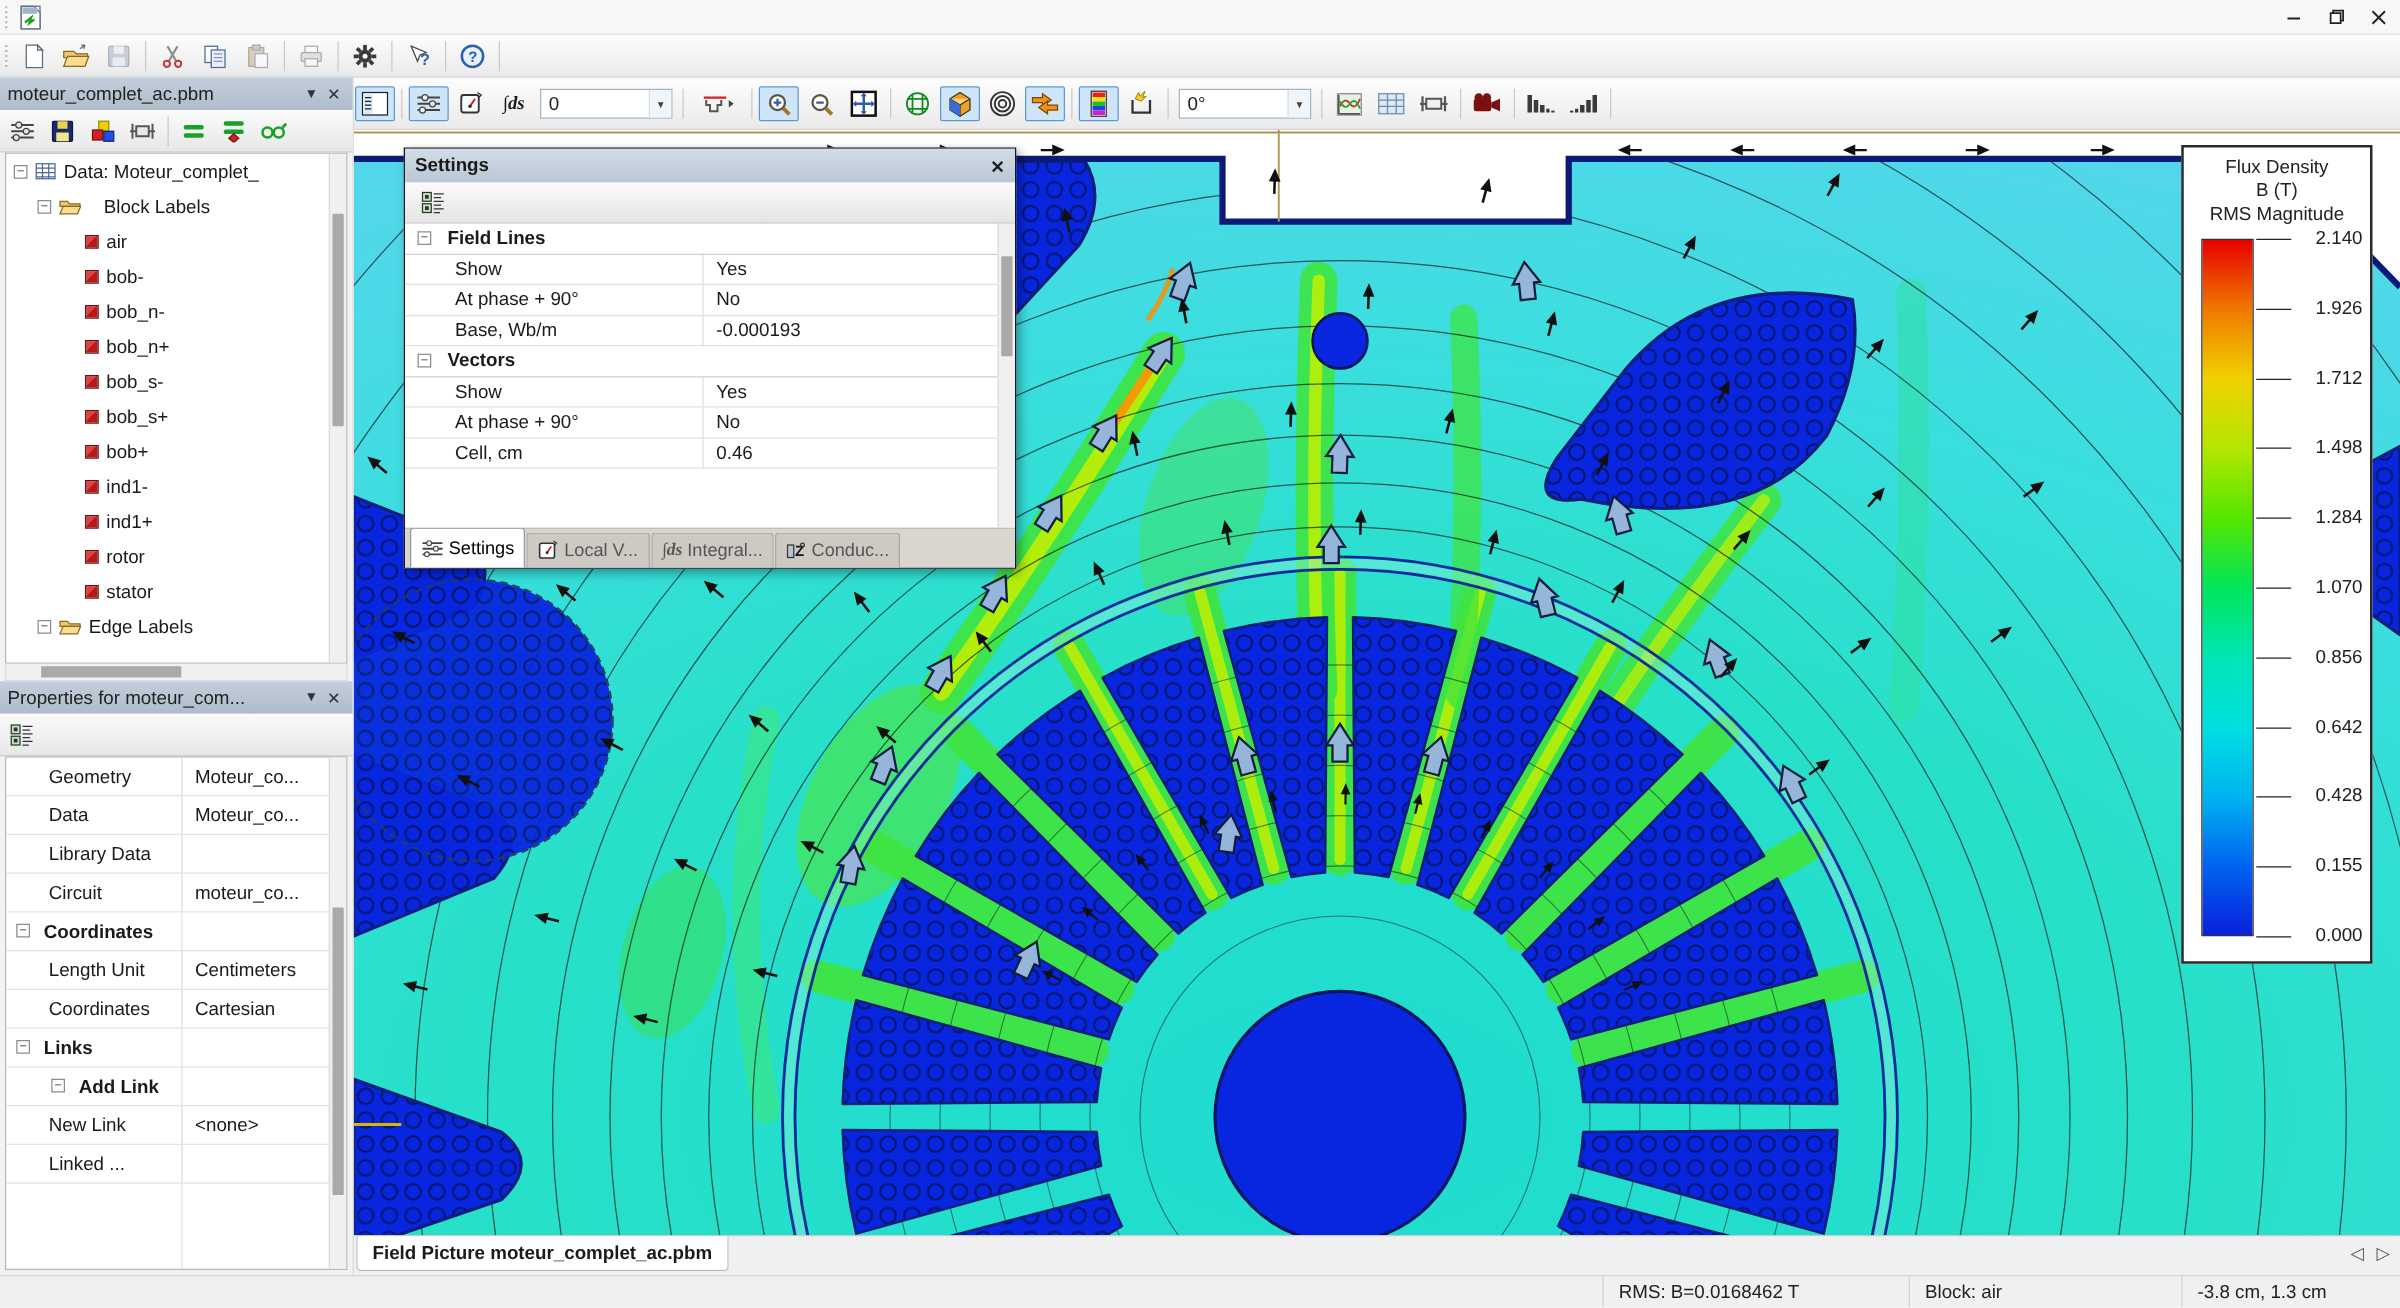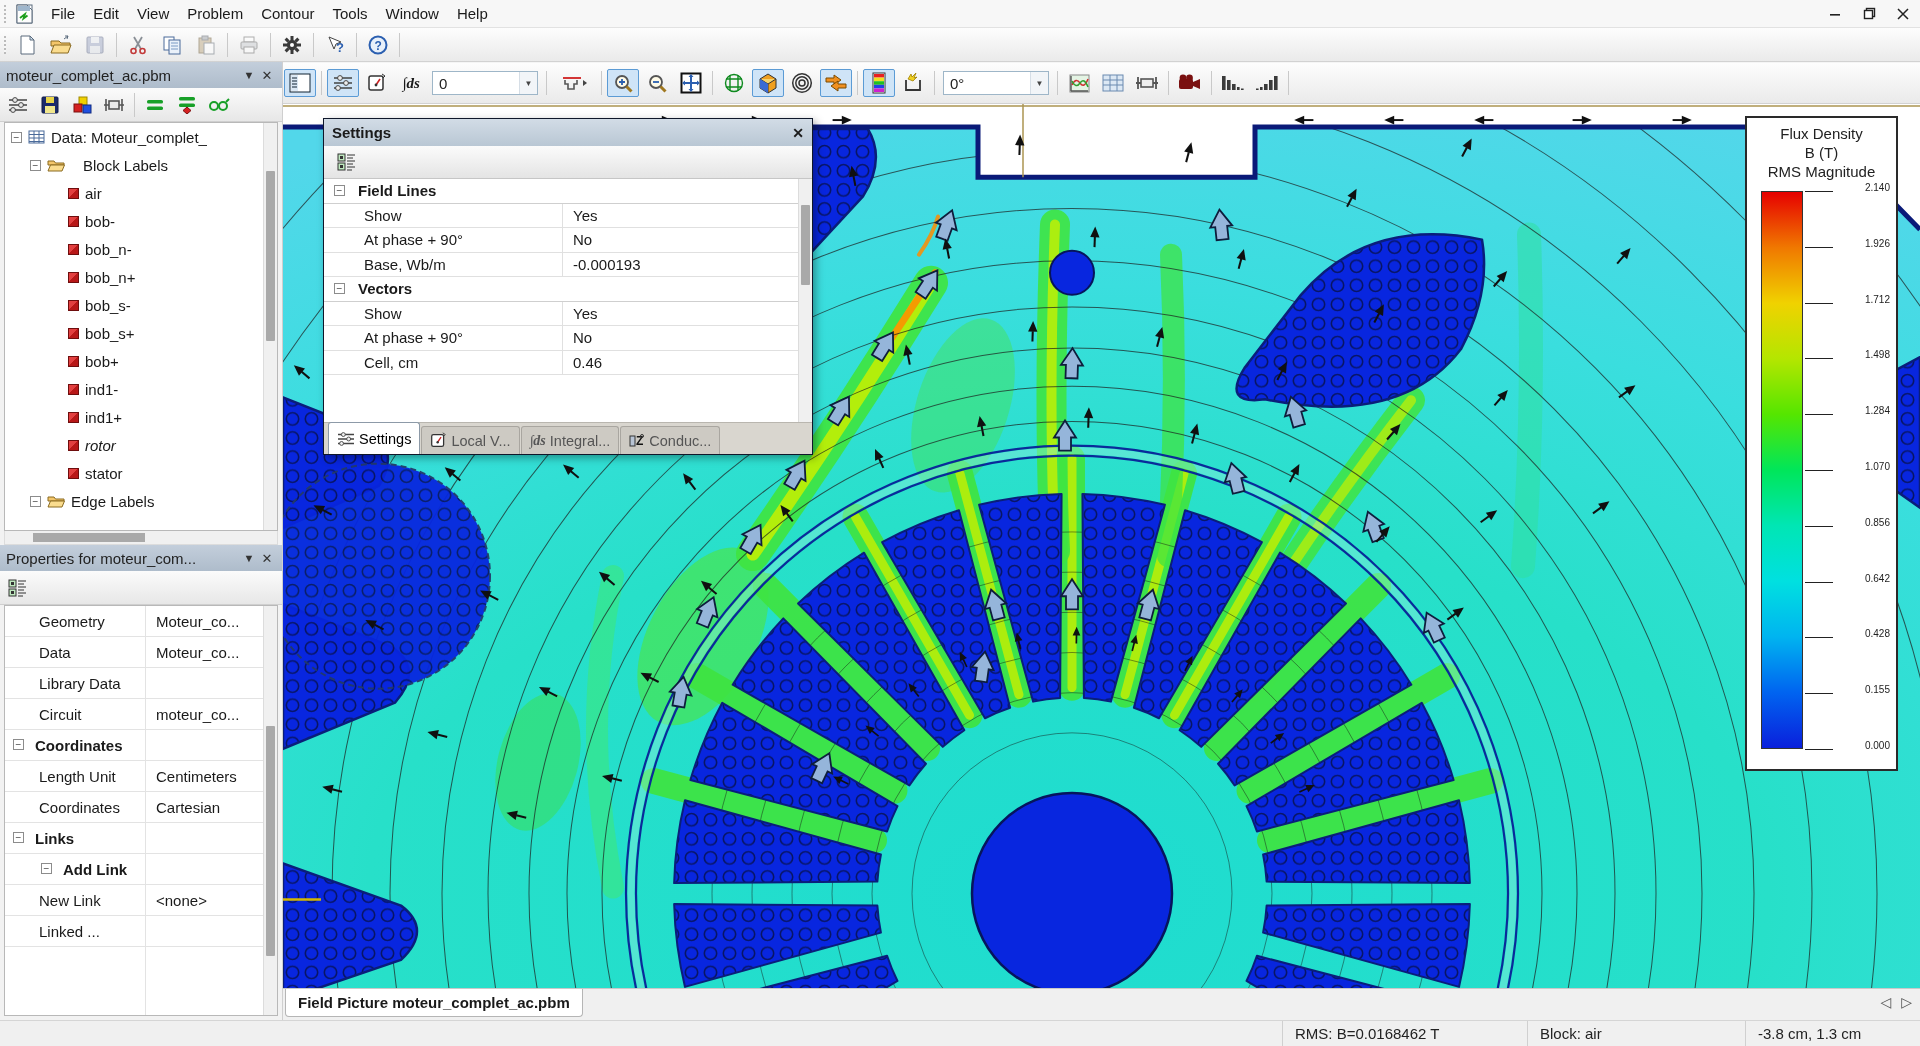--- a/index.html
+++ b/index.html
@@ -67,21 +67,21 @@
   
   .canvas { position:relative; flex:1; background:#fff; min-height:0; overflow:hidden; }
   #plot { position:absolute; inset:0; width:100%; height:100%; }
 
   
   .legend { position:absolute; top:12px; right:22px; width:153px; height:655px; background:#fff; border:2px solid #2a2a2a; padding:6px 6px 10px 6px; }
   .legend .lt { text-align:center; font-size:15px; color:#222; line-height:19px; }
   .lbararea { position:relative; margin-top:10px; height:560px; }
   .lbar { position:absolute; left:8px; top:0; width:42px; height:558px; border:1px solid #333; }
   .ltick { position:absolute; left:52px; width:28px; height:1px; background:#222; }
-  .llab { position:absolute; right:0px; width:58px; text-align:right; font-size:10px; color:#222; margin-top:-9px; }
+  .llab { position:absolute; right:0px; width:58px; text-align:right; font-size:15px; color:#222; margin-top:-9px; }
 
   
   .dlg { position:absolute; left:40px; top:14px; width:490px; background:#ece9e3; border:1px solid #0f172a; box-shadow:3px 3px 8px rgba(0,0,0,.35); }
   .dlg .dtitle { height:27px; background:linear-gradient(#d2dce6,#b9c7d4); display:flex; align-items:center; padding:0 8px; font-weight:bold; }
   .dlg .dtitle .t { flex:1; }
   .dlg .dtools { height:33px; display:flex; align-items:center; background:linear-gradient(#fbfbfb,#e4e4e4); border-bottom:1px solid #c6c6c6; padding-left:6px; }
   .dgridwrap { position:relative; height:243px; background:#fff; overflow:hidden; }
   .dgrid { position:absolute; inset:0 14px 0 0; }
   .drow { height:24.5px; display:flex; align-items:center; border-bottom:1px solid #e0e0e0; position:relative; font-size:15px; }
   .drow .lab { width:238px; padding-left:40px; white-space:nowrap; }
@@ -110,30 +110,20 @@
 <div id="app">
 
   <div class="menubar">
     <div class="grip"></div>
     <svg class="appico" viewBox="0 0 22 20">
       <rect x="3" y="1" width="15" height="18" fill="#fff" stroke="#5a6b7d"></rect>
       <path d="M3 1 h10 l5 5 v13 h-15 z" fill="#fdfdfd" stroke="#5a6b7d"></path>
       <rect x="4" y="2" width="12" height="5" fill="#9fb6cc"></rect>
       <path d="M6 14 l5 -4 l-1.5 4.5 l4 -3" stroke="#1d9e1d" stroke-width="1.8" fill="none"></path>
     </svg>
-    <nav id="menus" style="display:flex">
-        <div class="mitem">File</div>
-        <div class="mitem">Edit</div>
-        <div class="mitem">View</div>
-        <div class="mitem">Problem</div>
-        <div class="mitem">Contour</div>
-        <div class="mitem">Tools</div>
-        <div class="mitem">Window</div>
-        <div class="mitem">Help</div>
-      </nav>
     <div class="wbtns">
       <div class="wbtn">
           <svg class="ic" width="12" height="12" viewBox="0 0 12 12">
             <rect x="1" y="6" width="10" height="1.6" fill="#222"></rect>
           </svg>
         </div>
       <div class="wbtn">
           <svg class="ic" width="13" height="13" viewBox="0 0 13 13">
             <rect x="3.5" y="1.5" width="8" height="8" fill="none" stroke="#222" stroke-width="1.4"></rect>
             <rect x="1.5" y="3.5" width="8" height="8" fill="#fff" stroke="#222" stroke-width="1.4"></rect>
@@ -350,21 +340,21 @@
               <div class="trow" style="padding-left: 44px;">
                 <span style="width: 13px;"></span>
                 <span class="ticon cube"></span>
                 <span style="margin-left: 0px;">ind1-</span>
               </div>
               <div class="trow" style="padding-left: 44px;">
                 <span style="width: 13px;"></span>
                 <span class="ticon cube"></span>
                 <span style="margin-left: 0px;">ind1+</span>
               </div>
-              <div class="trow" style="padding-left: 44px; font-style: italic;">
+              <div class="trow" style="padding-left: 44px;">
                 <span style="width: 13px;"></span>
                 <span class="ticon cube"></span>
                 <span style="margin-left: 0px;">rotor</span>
               </div>
               <div class="trow" style="padding-left: 44px;">
                 <span style="width: 13px;"></span>
                 <span class="ticon cube"></span>
                 <span style="margin-left: 0px;">stator</span>
               </div>
               <div class="trow" style="padding-left: 25px;">

